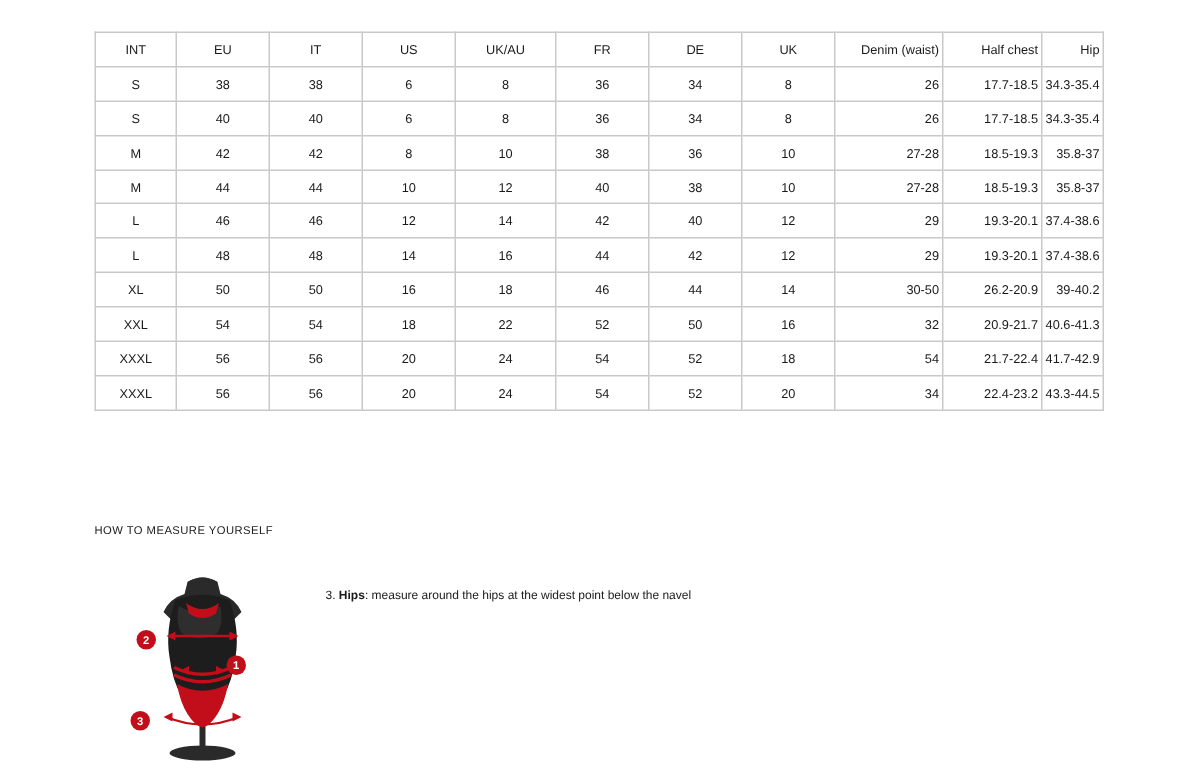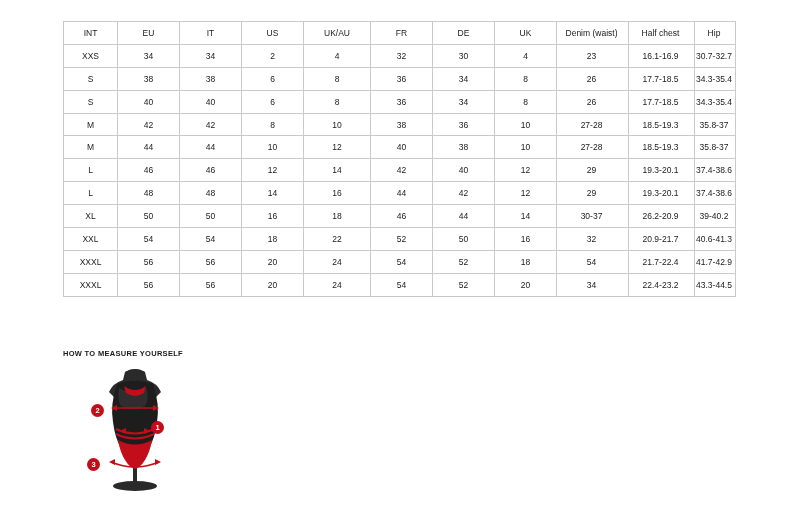--- a/index.html
+++ b/index.html
@@ -39,35 +39,35 @@
   col.c-us      { width: 62px; }
   col.c-ukau    { width: 67px; }
   col.c-fr      { width: 62px; }
   col.c-de      { width: 62px; }
   col.c-uk      { width: 62px; }
   col.c-denim   { width: 72px; }
   col.c-halfchest { width: 66px; }
   col.c-hip     { width: 41px; }
 
   table.size-table td.left-pad,
-  table.size-table th.left-pad { text-align: center; padding-left: 0; }
+  table.size-table th.left-pad { text-align: right; padding-left: 0; }
 
   
   .measure {
     position: absolute;
     left: 63px;
     top: 349px;
     width: 680px;
   }
   .measure-title {
     font-size: 7.5px;
-    font-weight: bold;
+    font-weight: normal;
     letter-spacing: .3px;
     color: #1a1a1a;
-    margin-bottom: 6px;
+    margin-bottom: 22px;
   }
   .measure-body { position: relative; display: flex; align-items: flex-start; }
 
   .figure-box {
     position: relative;
     width: 140px;
     height: 130px;
     flex: 0 0 140px;
   }
   .figure-box svg { position: absolute; left: 0; top: 0; }
@@ -130,33 +130,20 @@
           <th>FR</th>
           <th>DE</th>
           <th>UK</th>
           <th class="left-pad">Denim (waist)</th>
           <th class="left-pad">Half chest</th>
           <th class="left-pad">Hip</th>
         </tr>
       </thead>
       <tbody>
         <tr>
-          <td>XXS</td>
-          <td>34</td>
-          <td>34</td>
-          <td>2</td>
-          <td>4</td>
-          <td>32</td>
-          <td>30</td>
-          <td>4</td>
-          <td class="left-pad">23</td>
-          <td class="left-pad">16.1-16.9</td>
-          <td class="left-pad">30.7-32.7</td>
-        </tr>
-        <tr>
           <td>S</td>
           <td>38</td>
           <td>38</td>
           <td>6</td>
           <td>8</td>
           <td>36</td>
           <td>34</td>
           <td>8</td>
           <td class="left-pad">26</td>
           <td class="left-pad">17.7-18.5</td>
@@ -229,21 +216,21 @@
         </tr>
         <tr>
           <td>XL</td>
           <td>50</td>
           <td>50</td>
           <td>16</td>
           <td>18</td>
           <td>46</td>
           <td>44</td>
           <td>14</td>
-          <td class="left-pad">30-37</td>
+          <td class="left-pad">30-50</td>
           <td class="left-pad">26.2-20.9</td>
           <td class="left-pad">39-40.2</td>
         </tr>
         <tr>
           <td>XXL</td>
           <td>54</td>
           <td>54</td>
           <td>18</td>
           <td>22</td>
           <td>52</td>
@@ -317,18 +304,22 @@
           <polygon points="46,98 52,95 52,101" fill="#c20e1a"></polygon>
           <polygon points="98,98 92,95 92,101" fill="#c20e1a"></polygon>
         </svg>
 
         <div class="badge badge-1">1</div>
         <div class="badge badge-2">2</div>
         <div class="badge badge-3">3</div>
       </div>
 
       <div class="steps">
+        <div class="step">
+          <span>3.</span>
+          <b>Hips</b><span>: measure around the hips at the widest point below the navel</span>
+        </div>
       </div>
 
     </div>
   </div>
 
 </div>
 
 </body></html>

